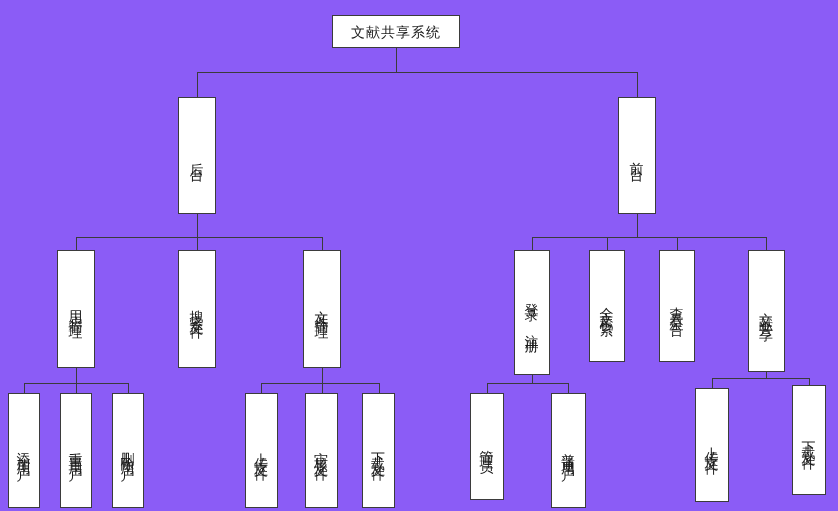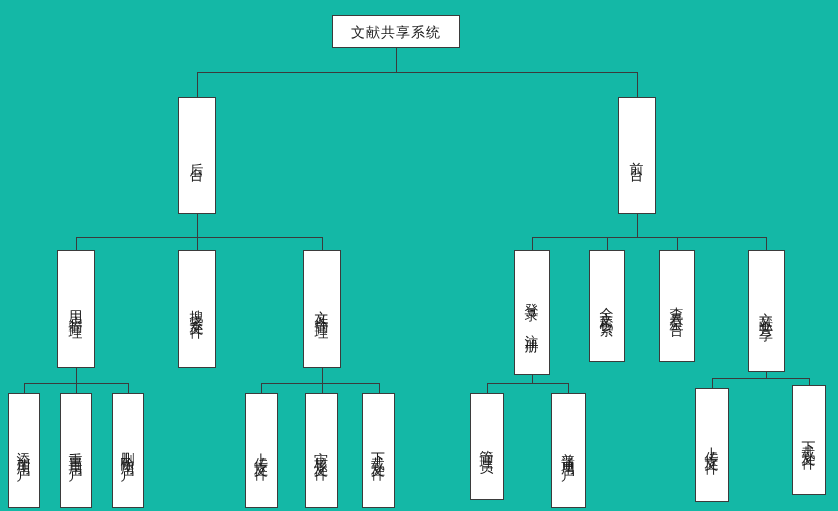--- a/index.html
+++ b/index.html
@@ -1,19 +1,19 @@
 <!DOCTYPE html>
 <html><head>
 <meta charset="utf-8">
 <style>
   html,body{margin:0;padding:0;background:#ffffff;}
   .canvas{
     position:relative;
     width:838px;height:511px;
-    background:#14b8a6;
+    background:#8b5cf6;
     font-family:"Liberation Sans", sans-serif;
     overflow:hidden;
   }
   svg.connectors{
     position:absolute;left:0;top:0;width:838px;height:511px;
   }
   .node{
     position:absolute;
     box-sizing:border-box;
     border:1px solid #3b3b3b;

